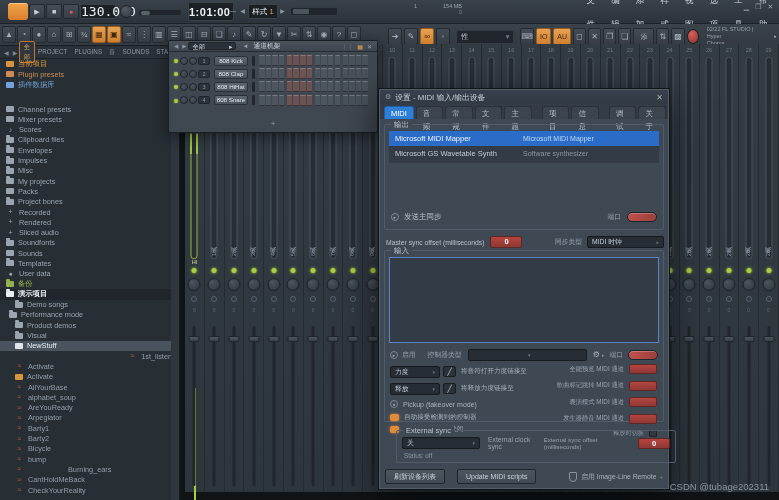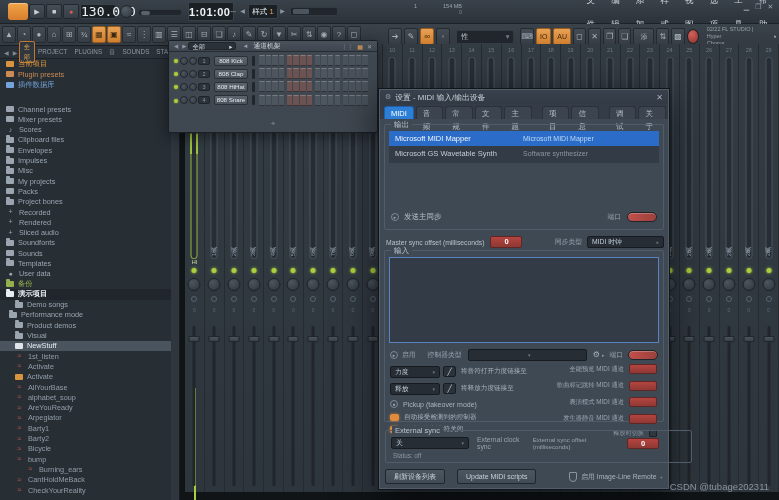--- a/index.html
+++ b/index.html
@@ -153,21 +153,21 @@
   .ledrow{height:12px;display:flex;align-items:center;}
   .led{width:9px;height:7px;border-radius:2px;background:#e08a3c;box-shadow:0 0 3px rgba(224,138,60,.8);flex:0 0 auto;}
   .ledrow .lbl3{font-size:6.6px;color:#a9b3bd;margin-left:5px;white-space:nowrap;}
   #rightcol{position:absolute;right:6px;top:110px;width:150px;}
   .chanrow{height:16.5px;display:flex;align-items:center;justify-content:flex-end;}
   .chanrow .cl{font-size:6.3px;color:#9aa5b0;text-align:right;white-space:nowrap;}
   .redbox2{width:28px;height:10px;background:linear-gradient(#b5443f,#8e3834);border:1px solid #5f2624;border-radius:2px;margin-left:5px;flex:0 0 auto;}
   #togglerow{height:12px;display:flex;align-items:center;justify-content:flex-end;}
   #togglerow .cl{font-size:6.2px;color:#8b96a1;}
   #togglerow .offbox{width:8px;height:7px;background:#30373e;border:1px solid #1c2126;border-radius:1px;margin-left:5px;}
-  #grp-ext{left:6px;top:341px;width:307px;height:33px;}
+  #grp-ext{left:17px;top:341px;width:280px;height:33px;}
   #extrow{position:absolute;left:5px;top:6px;width:268px;height:12px;}
   #extrow .drop{width:78px;flex:0 0 auto;}
   #extrow .sp{flex:1;}
   #ext-status{position:absolute;left:7px;top:21px;font-size:6.3px;color:#8b96a1;}
   #dlg-footer{position:absolute;left:6px;right:6px;top:379px;height:17px;display:flex;align-items:center;}
   .fbtn{height:15px;background:linear-gradient(#4c565f,#414b55);border:1px solid #20262b;border-radius:2px;color:#c8d1da;font-size:7px;line-height:13px;text-align:center;padding:0 8px;}
   #dlg-footer .sp{flex:1;}
   .shield{width:8px;height:10px;border:1px solid #8a95a1;border-radius:1px 1px 4px 4px;margin-right:4px;}
   #remote-lbl{font-size:6.8px;color:#a9b3bd;}
   #remote-car{font-size:6px;color:#7d8894;margin-left:3px;}
@@ -391,21 +391,21 @@
           <span class="br-label" style="color: rgb(154, 165, 175);">Product demos</span>
         </div>
         <div class="br-row" style="padding-left: 15px;">
           <span class="ic ic-folder" style="color: rgb(154, 165, 175);"></span>
           <span class="br-label" style="color: rgb(154, 165, 175);">Visual</span>
         </div>
         <div class="br-row sel" style="padding-left: 15px;">
           <span class="ic" style="color: rgb(223, 229, 234);"></span>
           <span class="br-label" style="color: rgb(232, 237, 242);">NewStuff</span>
         </div>
-        <div class="br-row" style="padding-left: 15px;">
+        <div class="br-row" style="padding-left: 15px; justify-content: flex-end;">
           <span class="ic gl" style="color: rgb(207, 90, 84);">≈</span>
           <span class="br-label" style="color: rgb(147, 158, 168);">1st_listen</span>
         </div>
         <div class="br-row" style="padding-left: 15px;">
           <span class="ic gl" style="color: rgb(207, 90, 84);">≈</span>
           <span class="br-label" style="color: rgb(147, 158, 168);">Activate</span>
         </div>
         <div class="br-row" style="padding-left: 15px;">
           <span class="ic" style="color: rgb(216, 148, 63);"></span>
           <span class="br-label" style="color: rgb(147, 158, 168);">Activate</span>
@@ -435,21 +435,21 @@
           <span class="br-label" style="color: rgb(147, 158, 168);">Barty2</span>
         </div>
         <div class="br-row" style="padding-left: 15px;">
           <span class="ic gl" style="color: rgb(207, 90, 84);">≈</span>
           <span class="br-label" style="color: rgb(147, 158, 168);">Bicycle</span>
         </div>
         <div class="br-row" style="padding-left: 15px;">
           <span class="ic gl" style="color: rgb(207, 90, 84);">≈</span>
           <span class="br-label" style="color: rgb(147, 158, 168);">bump</span>
         </div>
-        <div class="br-row" style="padding-left: 26px;">
+        <div class="br-row" style="padding-left: 15px; gap: 40px;">
           <span class="ic gl" style="color: rgb(207, 90, 84);">≈</span>
           <span class="br-label" style="color: rgb(147, 158, 168);">Burning_ears</span>
         </div>
         <div class="br-row" style="padding-left: 15px;">
           <span class="ic gl" style="color: rgb(207, 90, 84);">≈</span>
           <span class="br-label" style="color: rgb(147, 158, 168);">CantHoldMeBack</span>
         </div>
         <div class="br-row" style="padding-left: 15px;">
           <span class="ic gl" style="color: rgb(207, 90, 84);">≈</span>
           <span class="br-label" style="color: rgb(147, 158, 168);">CheckYourReality</span>

